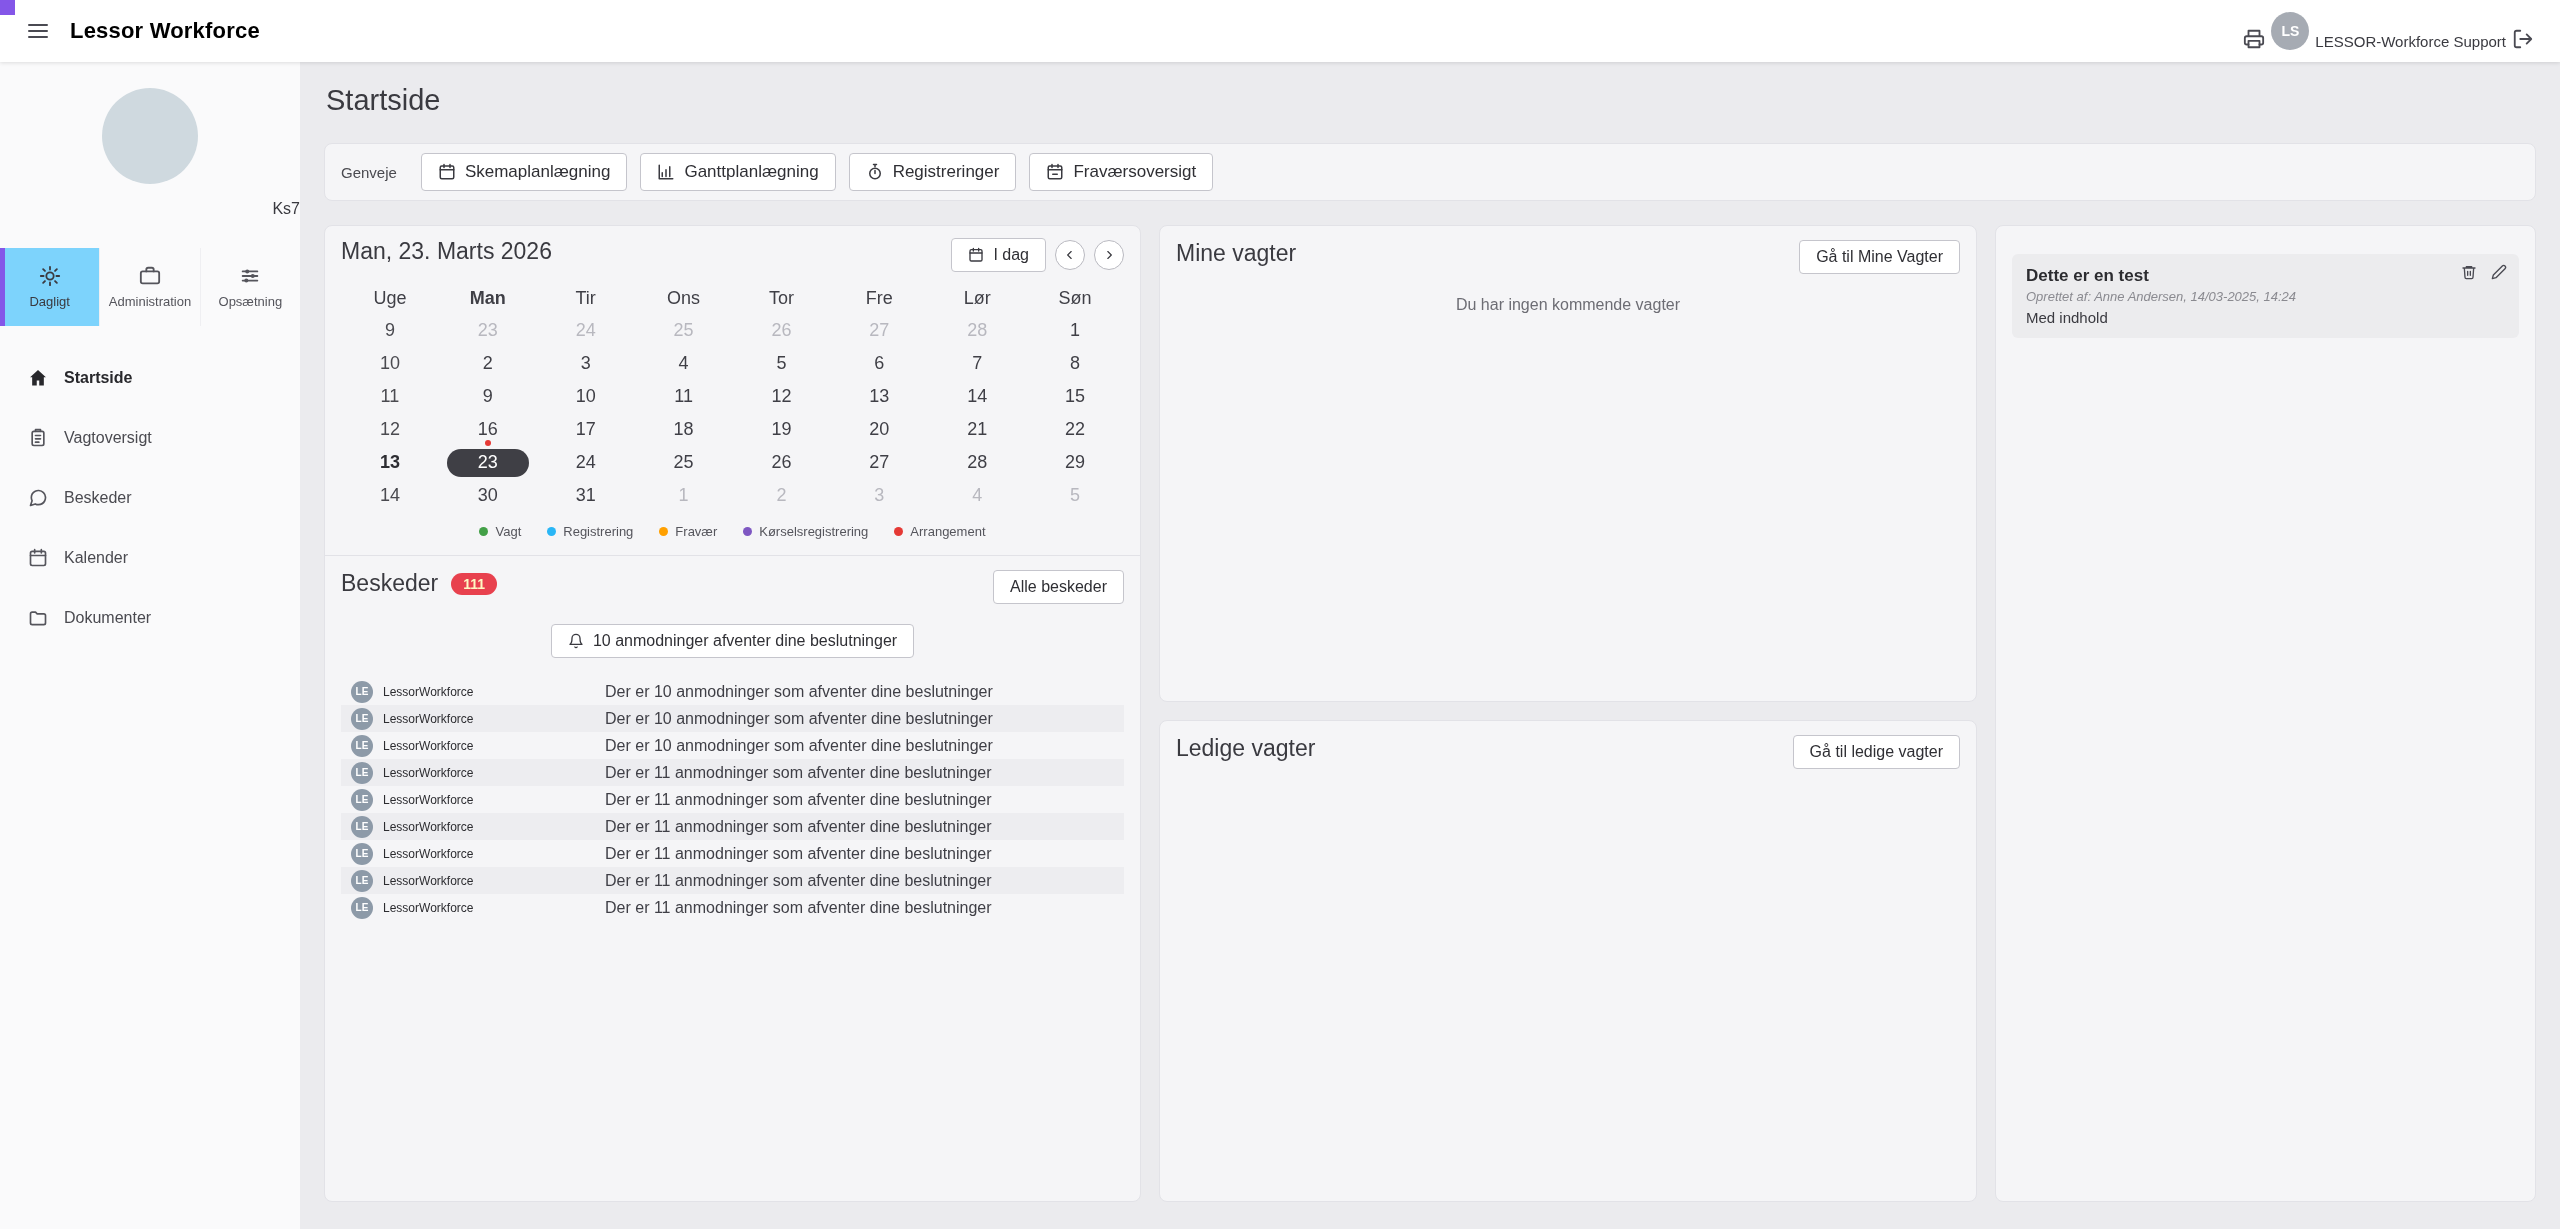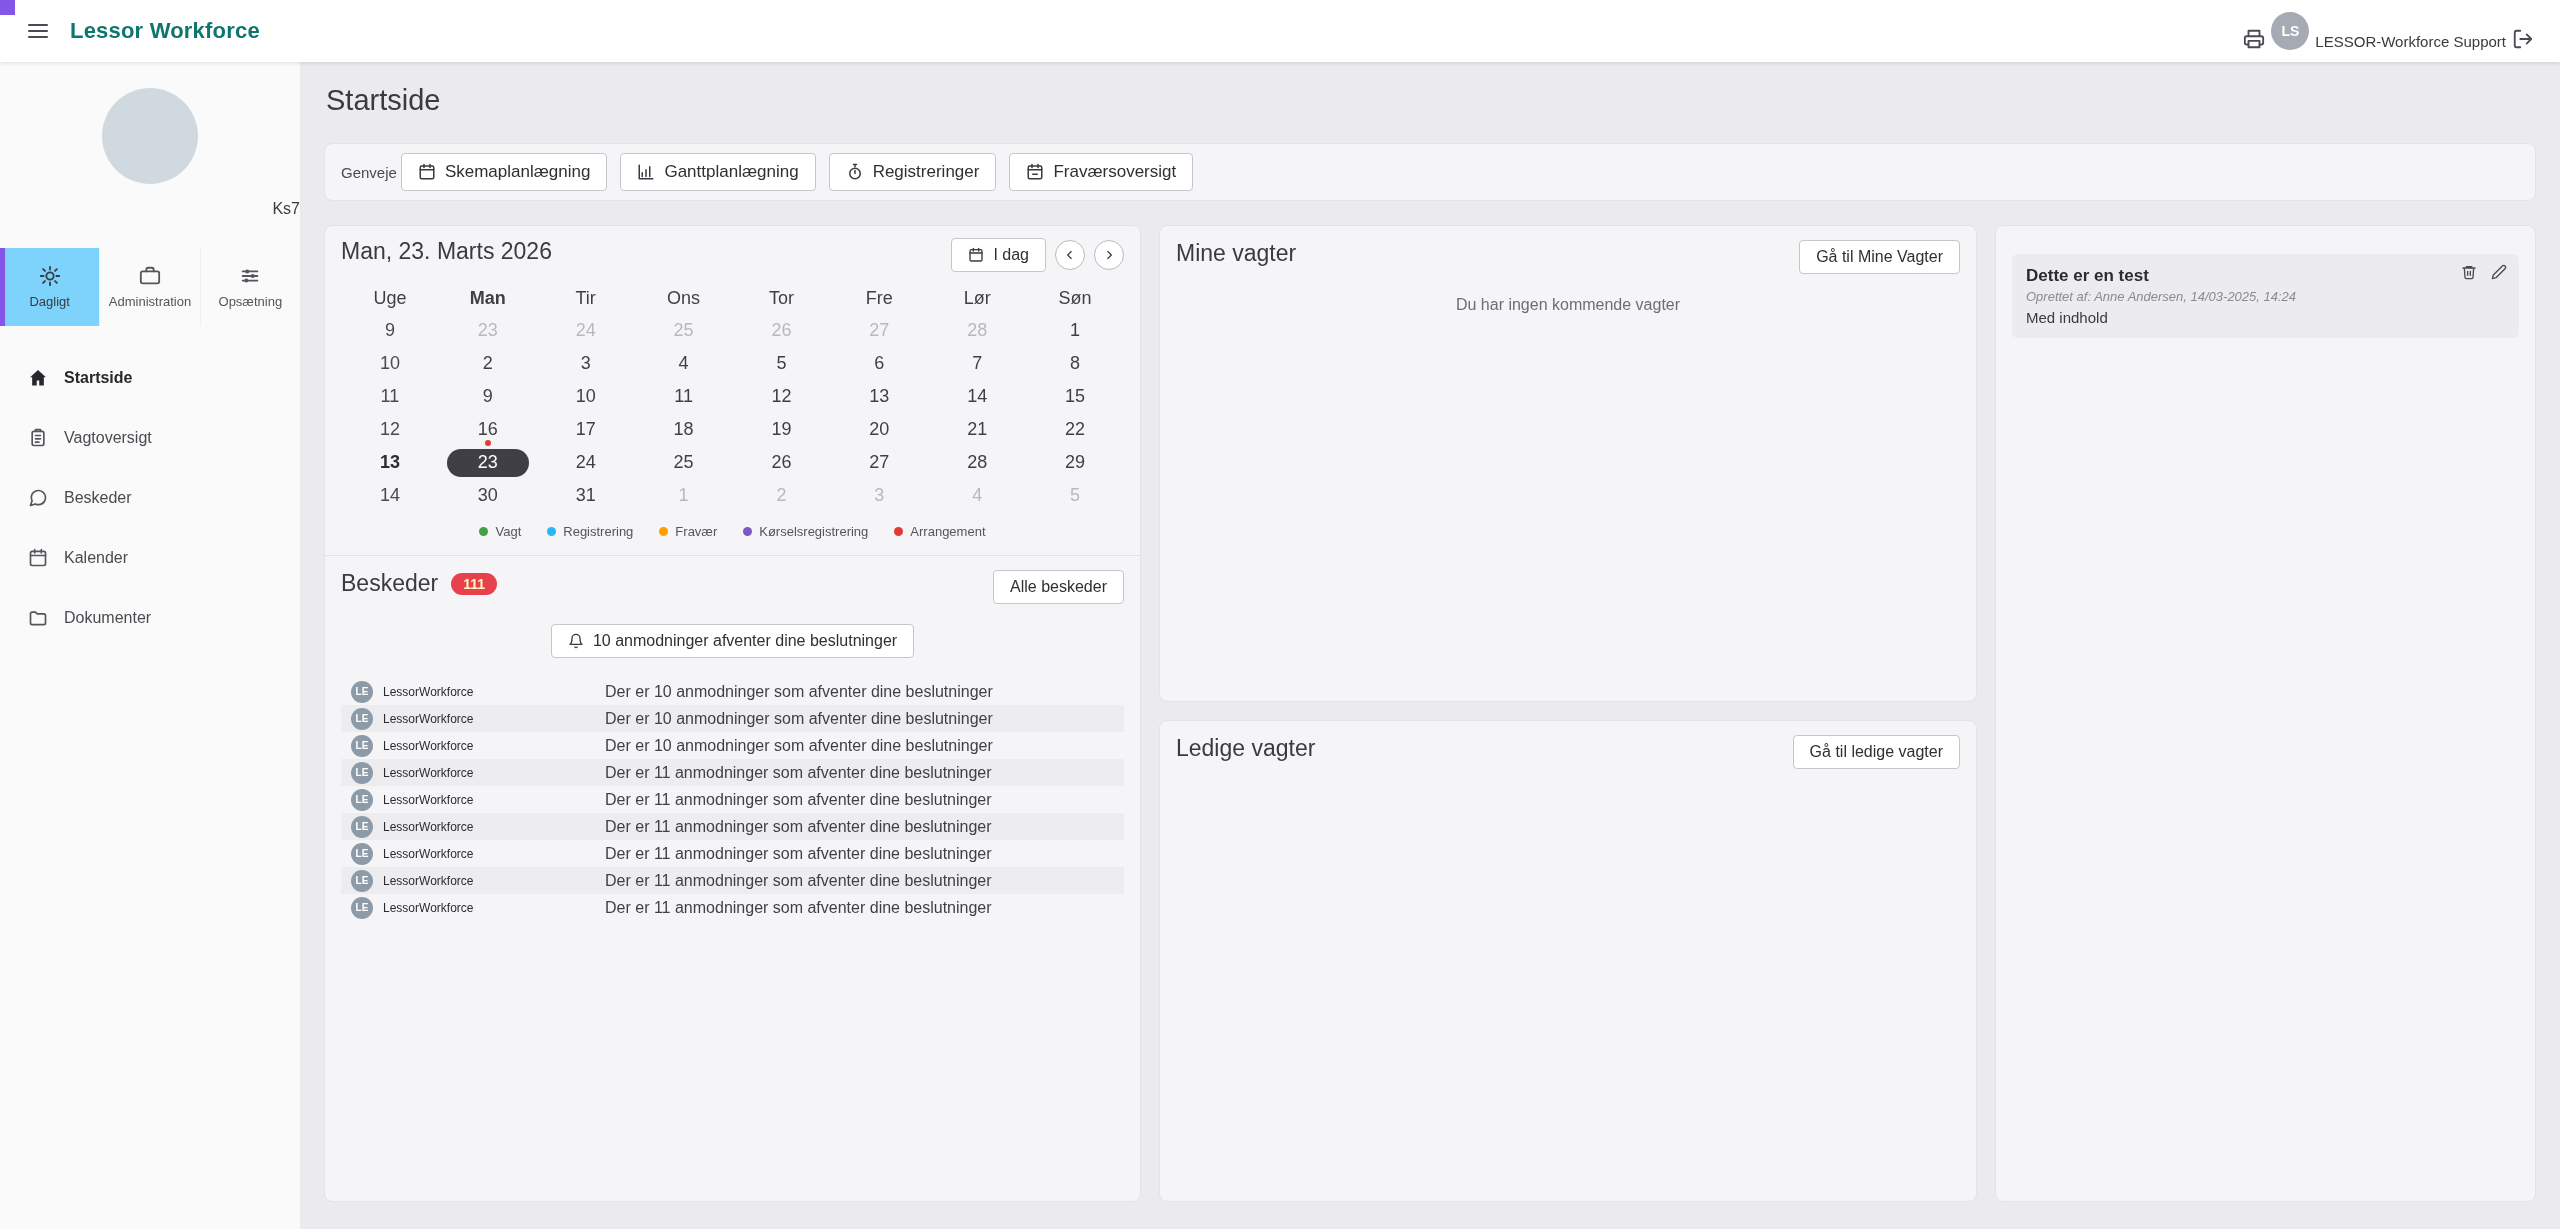--- a/index.html
+++ b/index.html
@@ -5,21 +5,21 @@
   *{box-sizing:border-box;margin:0;padding:0}
   html,body{width:2560px;height:1229px}
   body{font-family:"Liberation Sans","DejaVu Sans",sans-serif;background:#ebebee;color:#3a3a40;overflow:hidden}
   .app{position:relative;width:2560px;height:1229px;overflow:hidden}
   .corner-accent{position:absolute;left:0;top:0;width:15px;height:15px;background:var(--accent);z-index:10}
 
   
   .topbar{height:62px;background:#fff;display:flex;justify-content:space-between;align-items:center;padding:0 26px;box-shadow:0 1px 4px rgba(0,0,0,.12);position:relative;z-index:5}
   .tb-left{display:flex;align-items:center;gap:20px}
   .tb-right{display:flex;align-items:flex-end;gap:6px}
-  .logo{font-size:22px;font-weight:700;color:#0f766e;letter-spacing:.2px}
+  .logo{font-size:22px;font-weight:700;color:#000000;letter-spacing:.2px}
   .icon-btn{background:none;border:none;color:#4a4a52;cursor:pointer;display:flex;align-items:center;justify-content:center;padding:0;font-family:inherit}
   .avatar-sm{width:38px;height:38px;border-radius:50%;background:#a6abb3;color:#fff;font-size:14px;font-weight:700;display:flex;align-items:center;justify-content:center;cursor:pointer}
   .user-name{font-size:15px;color:#3a3a40}
 
   
   .icon{display:inline-flex;align-items:center;justify-content:center;flex:0 0 auto}
   .icon svg{width:100%;height:100%;fill:none;stroke:currentColor;stroke-width:2;stroke-linecap:round;stroke-linejoin:round;display:block}
   .i14{width:14px;height:14px}.i16{width:16px;height:16px}.i18{width:18px;height:18px}
   .i20{width:20px;height:20px}.i22{width:22px;height:22px}.i24{width:24px;height:24px}
 
@@ -39,21 +39,21 @@
   .nav-item .icon{color:#55555c}
   .nav-item.active{font-weight:700;color:#28282c}
   .nav-item.active .icon{color:#28282c}
 
   .content{flex:1;padding:0 24px;overflow:hidden}
   .page-title{font-size:29px;font-weight:400;color:#3a3a40;margin:22px 0 0 2px}
 
   .card{background:#f5f5f7;border:1px solid #e2e2e7;border-radius:8px}
 
   
-  .shortcuts{margin-top:26px;display:flex;align-items:center;padding:9px 16px;gap:4px}
+  .shortcuts{margin-top:26px;display:flex;align-items:center;padding:9px 16px;gap:24px}
   .sc-label{font-size:15px;color:#4a4a50}
   .sc-buttons{display:flex;gap:13px}
   .btn{display:inline-flex;align-items:center;gap:9px;background:#fff;border:1px solid #c5c5cc;border-radius:4px;padding:0 16px;height:38px;font-size:17px;font-weight:500;color:#2f2f34;cursor:pointer;font-family:inherit;white-space:nowrap}
   .btn .icon{color:#3a3a40}
   .btn.sm{height:34px;font-size:16px}
 
   
   .columns{display:flex;gap:18px;margin-top:24px;height:977px}
   .col-left{width:817px;flex:0 0 817px;display:flex;flex-direction:column;overflow:hidden}
   .col-mid{flex:1;display:flex;flex-direction:column;gap:18px;min-width:0}

